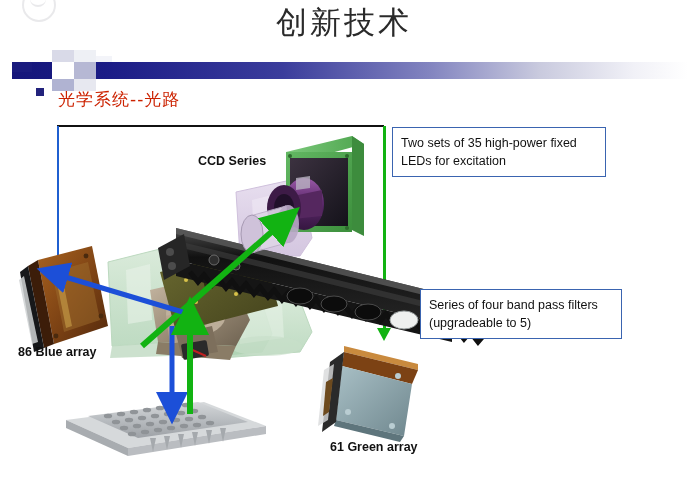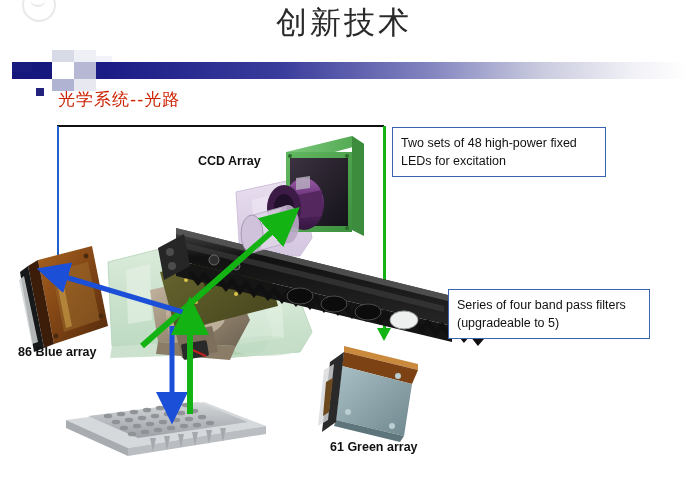--- a/index.html
+++ b/index.html
@@ -69,21 +69,21 @@
     border-top:13px solid #12b312;
   }
 
   
   .callout{
     position:absolute;border:1px solid #3a64b0;background:#ffffff;
     font-size:12.5px;color:#111;line-height:1.45;padding:6px 8px;
     font-family:"Liberation Sans","DejaVu Sans",sans-serif;
   }
   .callout.c1{left:392px;top:127px;width:196px;}
-  .callout.c2{left:448px;top:289px;width:184px;}
+  .callout.c2{left:420px;top:289px;width:184px;}
 
   
   .dlabel{
     position:absolute;font-weight:bold;font-size:12.5px;color:#111;
     white-space:nowrap;
     font-family:"Liberation Sans","DejaVu Sans",sans-serif;
   }
   .dlabel.ccd{left:198px;top:154px;}
   .dlabel.blue{left:18px;top:345px;}
   .dlabel.green{left:330px;top:440px;}
@@ -355,20 +355,20 @@
       <line x1="196" y1="196" x2="62" y2="156" stroke="#1c4fd8" stroke-width="5" marker-end="url(#arrBlue)"></line>
     </g>
     <g>
       <line x1="172" y1="206" x2="172" y2="278" stroke="#1c4fd8" stroke-width="5" marker-end="url(#arrBlue)"></line>
     </g>
     <g>
       <line x1="190" y1="294" x2="190" y2="208" stroke="#12b312" stroke-width="6" marker-end="url(#arrGreen)"></line>
     </g>
   </svg>
 
-  <div class="callout c1">Two sets of 48 high-power fixed LEDs for excitation</div>
+  <div class="callout c1">Two sets of 35 high-power fixed LEDs for excitation</div>
   <div class="callout c2">Series of four band pass filters (upgradeable to 5)</div>
 
-  <div class="dlabel ccd">CCD Array</div>
+  <div class="dlabel ccd">CCD Series</div>
   <div class="dlabel blue">86 Blue array</div>
   <div class="dlabel green">61 Green array</div>
 
 </div>
 
 </body></html>

